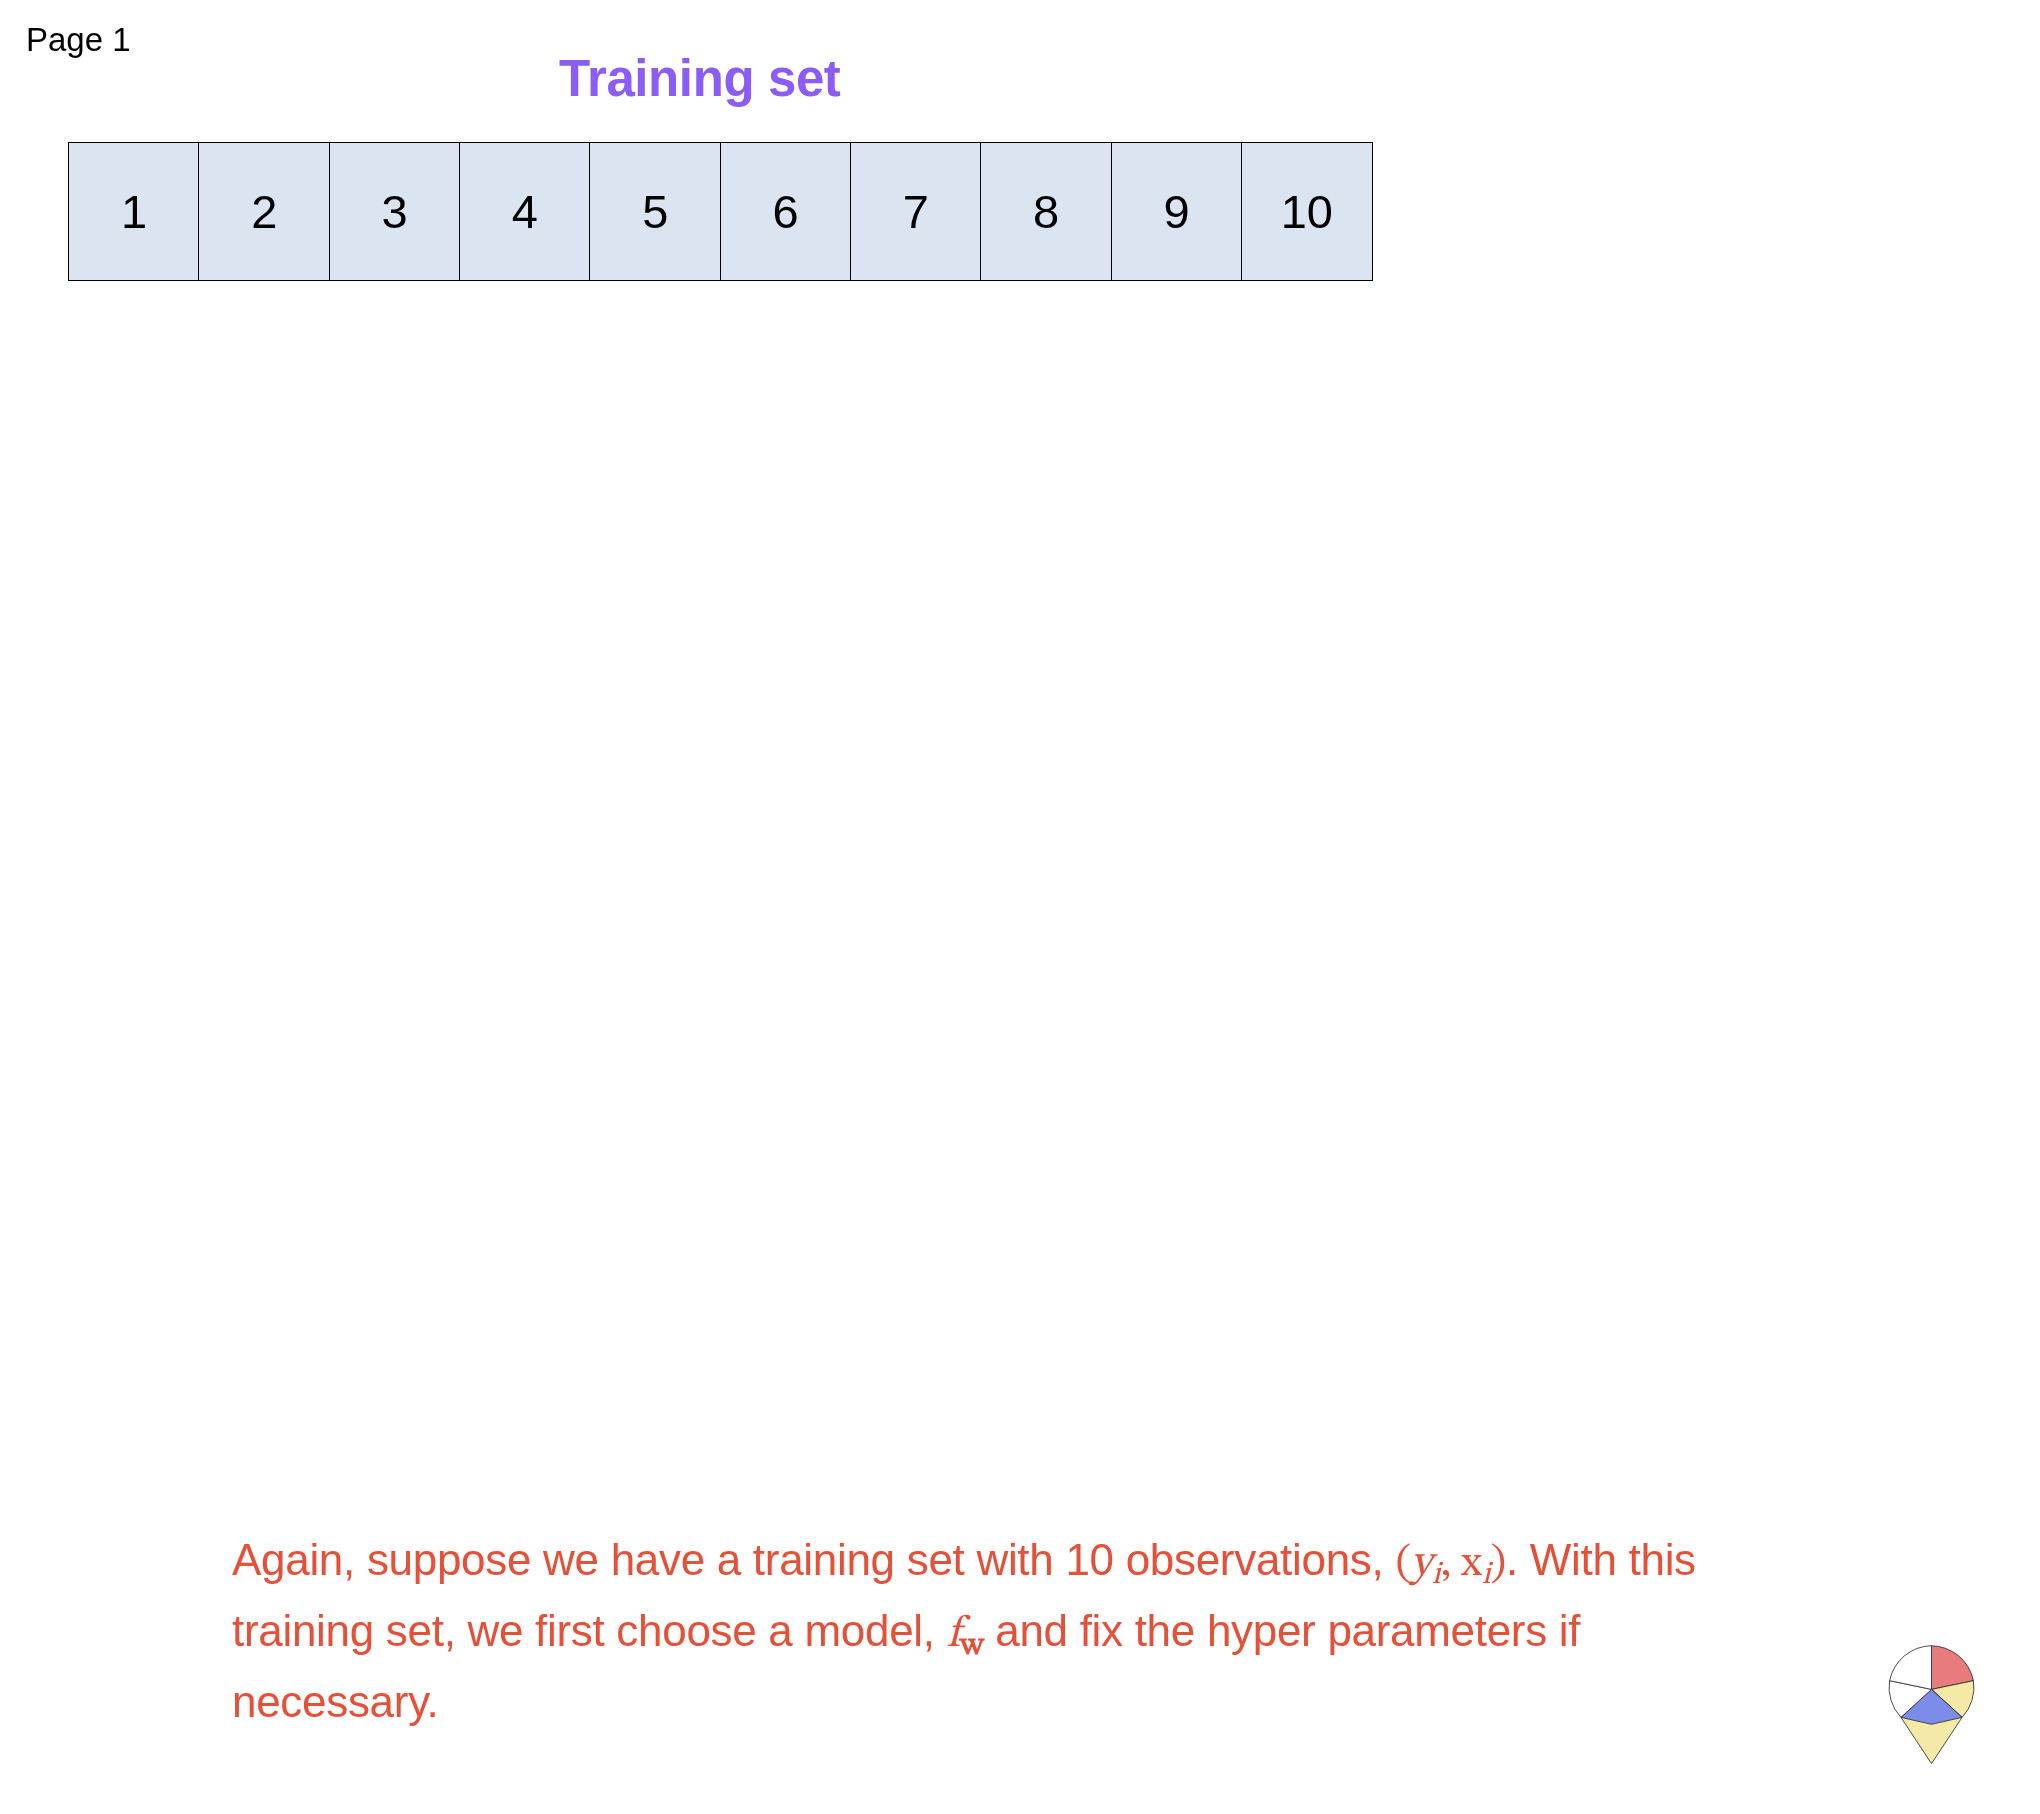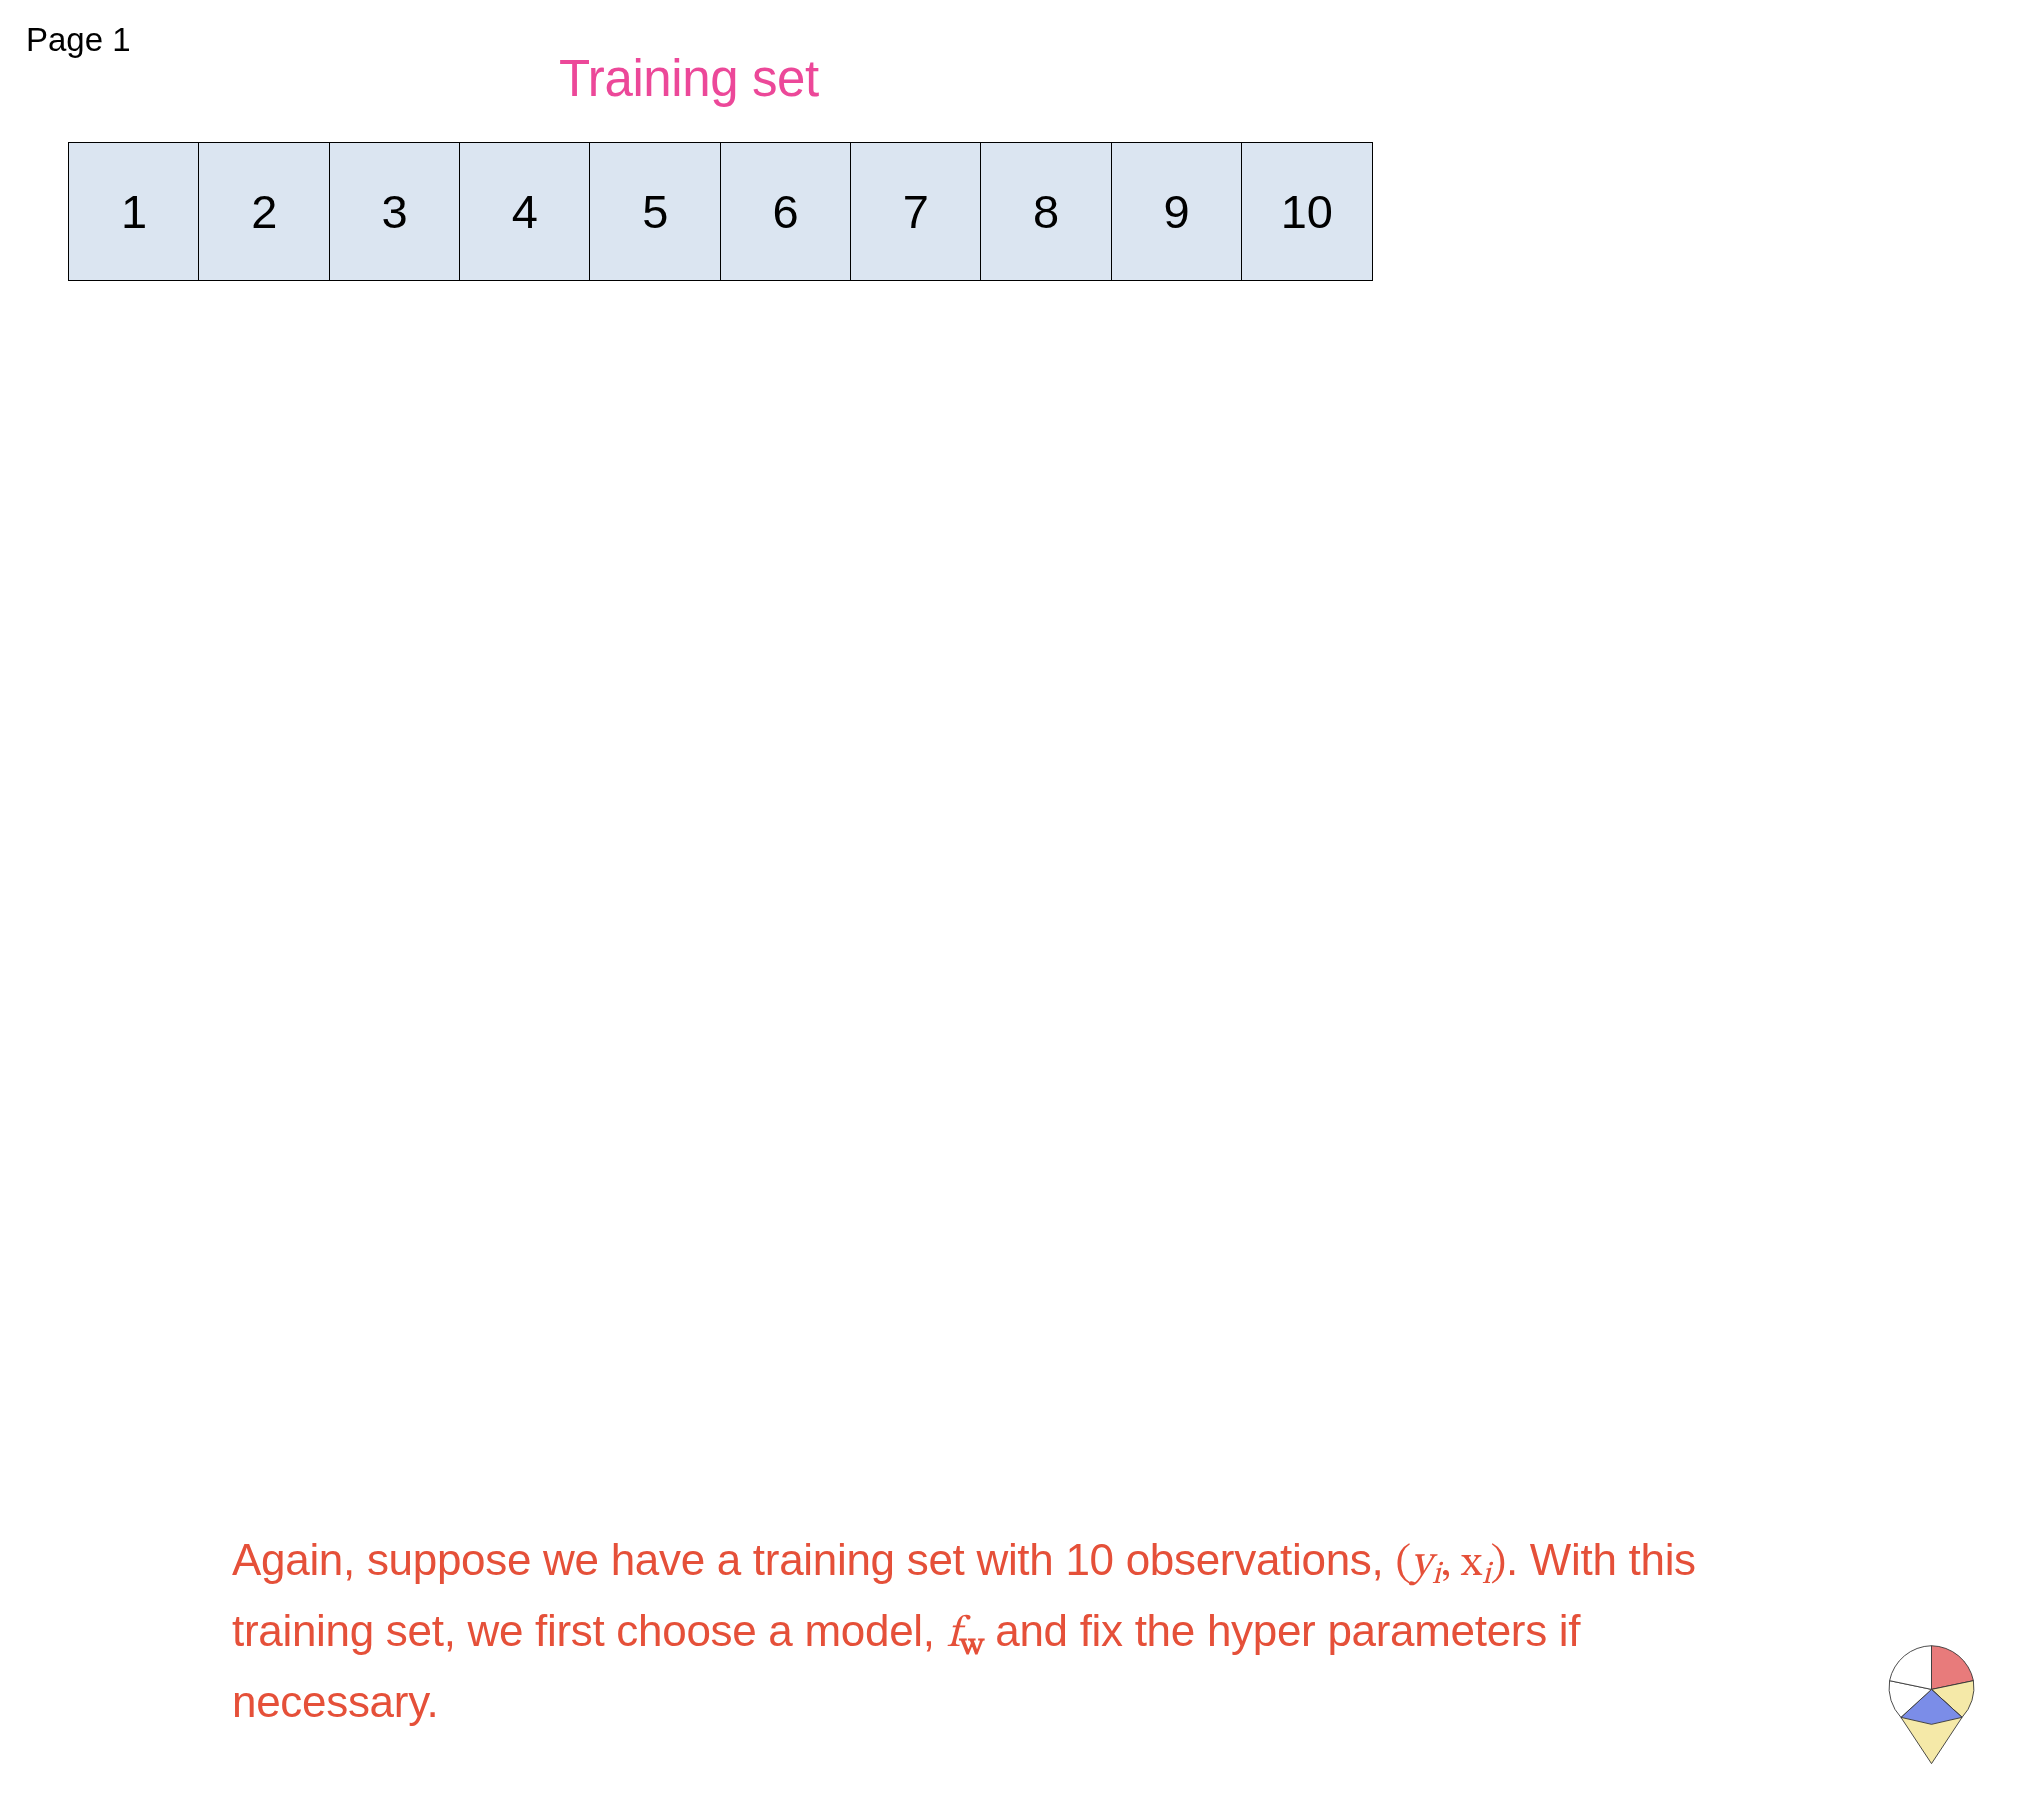--- a/index.html
+++ b/index.html
@@ -20,22 +20,22 @@
       left: 26px;
       font-size: 33px;
       font-weight: 400;
       color: #000;
     }
     .heading {
       position: absolute;
       top: 49px;
       left: 559px;
       font-size: 51px;
-      font-weight: 400;
-      color: #ec4899;
+      font-weight: 700;
+      color: #8b5cf6;
       letter-spacing: -0.4px;
     }
     .cells-row {
       position: absolute;
       top: 142px;
       left: 68px;
       display: flex;
     }
     .cell {
       width: 132px;

